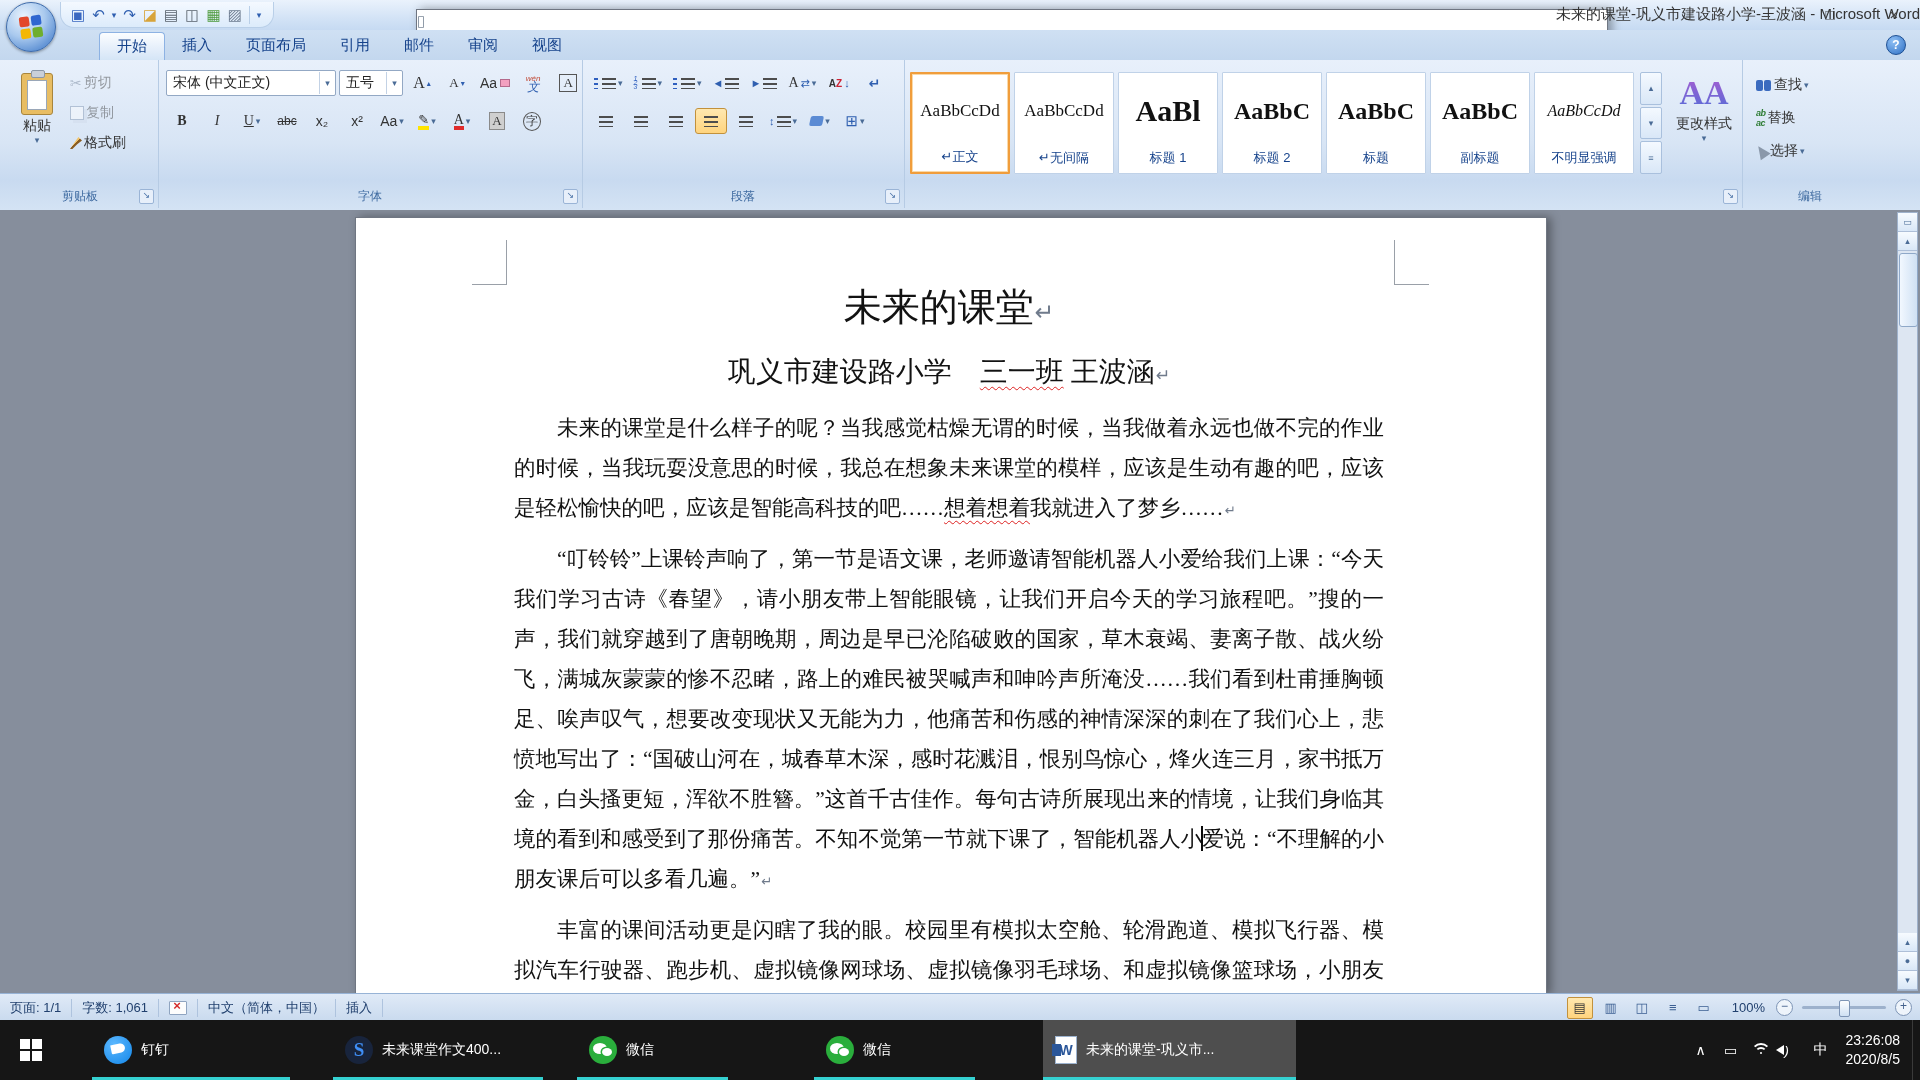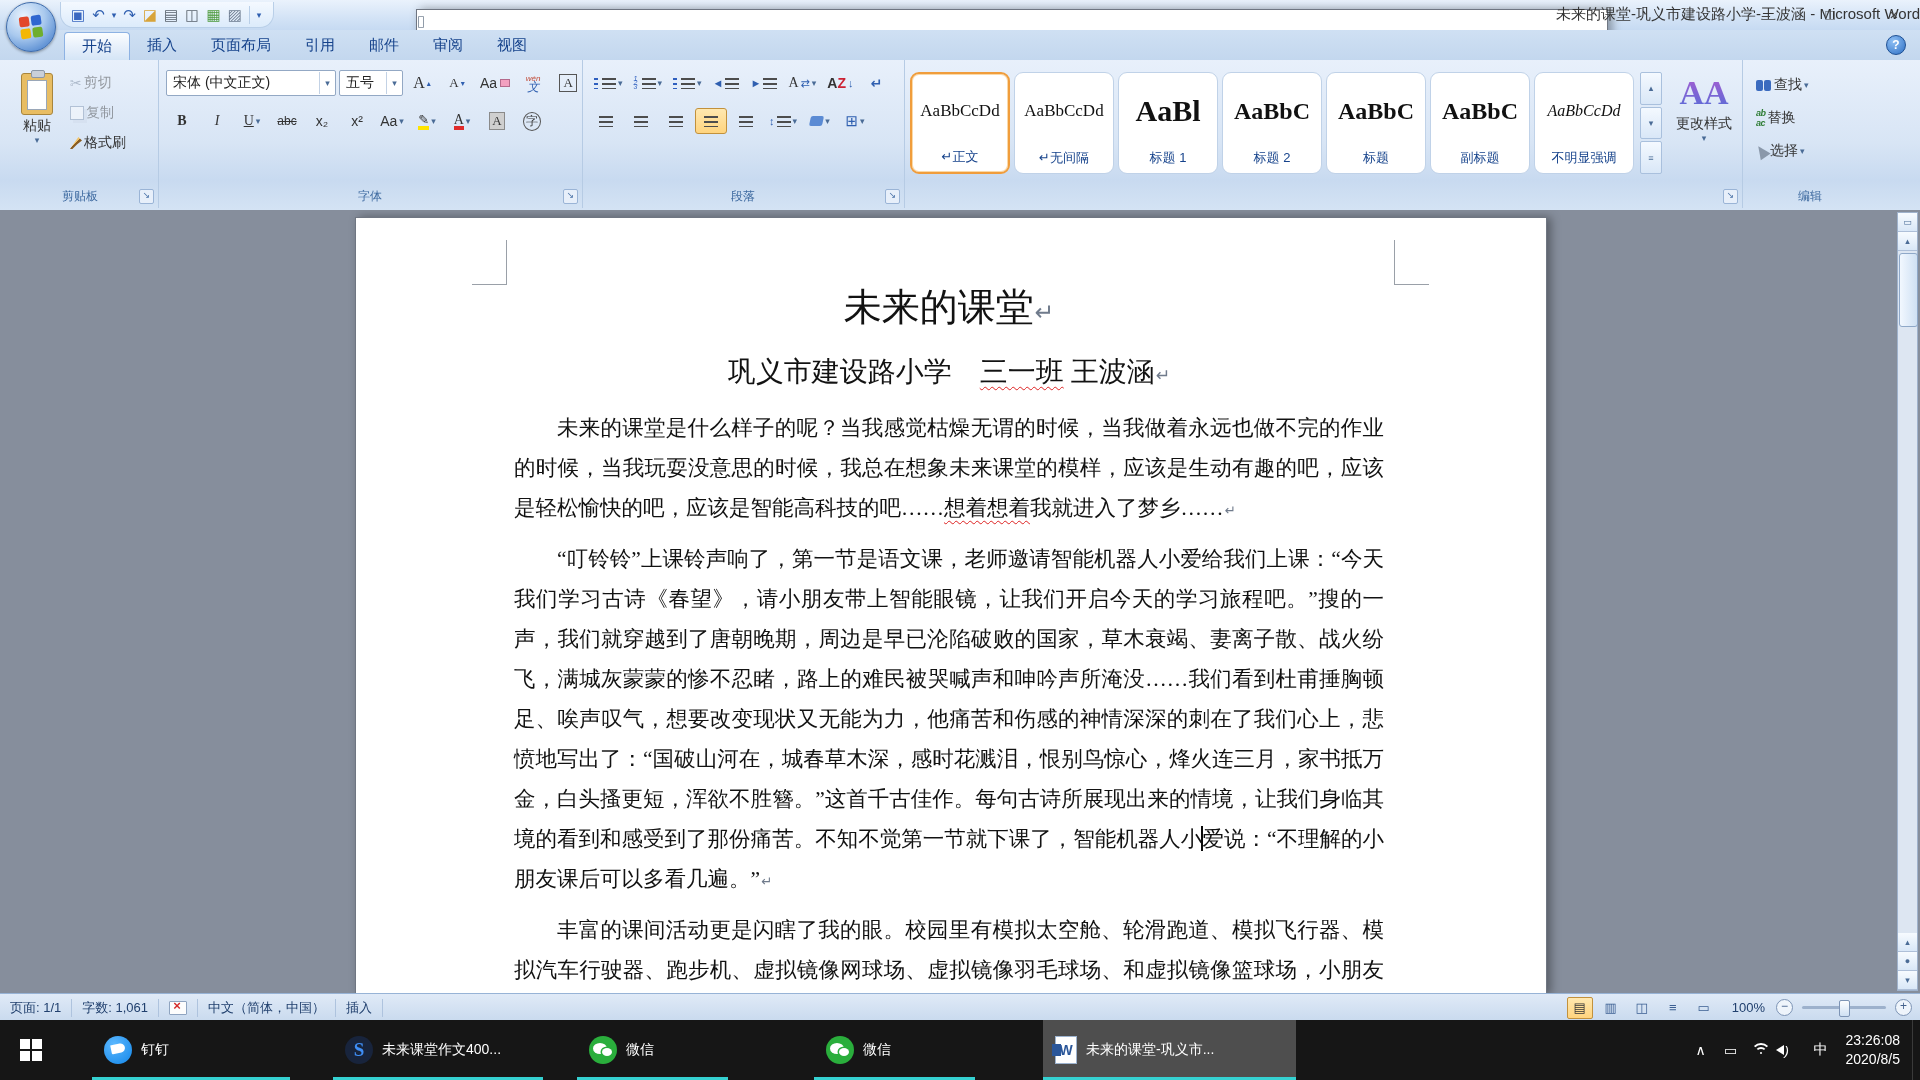--- a/index.html
+++ b/index.html
@@ -28,21 +28,21 @@
     border-radius:0 0 14px 14px;border-top:none;}
   .qicon{font-size:15px;line-height:22px;color:#2f5fb0;cursor:default;}
   .qicon.save{color:#3b68c0;} .qicon.folder{color:#d8a43a;} .qicon.print{color:#5a646e;}
   .qicon.table{color:#4d9a3c;} .qicon.page{color:#7d8a99;} .qicon.paste{color:#6d7c90;}
   .qsep{width:1px;height:18px;background:#b9cfe8;}
   
   .tabsrow{position:absolute;left:0;top:30px;width:1920px;height:30px;
     background:linear-gradient(#cfe0f3,#c3d7ee);}
   .tabs{position:absolute;left:64px;top:2px;display:flex;}
   .tab{padding:4px 17px;font-size:15px;color:#15428b;border-radius:4px 4px 0 0;cursor:default;}
-  .tab.active{background:linear-gradient(#fbfdff,#e4eefa 60%,#d4e5f6);border:1px solid #8db2e3;border-bottom:none;color:#15428b;}
+  .tab.active{background:linear-gradient(#fbfdff,#e4eefa 60%,#d4e5f6);border:1px solid #8db2e3;border-bottom:none;color:#15428b;margin-left:35px;}
   .helpbtn{position:absolute;right:14px;top:5px;width:18px;height:18px;border-radius:50%;
     background:radial-gradient(circle at 35% 30%,#8fc0f5,#2e6fc4);color:#fff;font-size:12px;font-weight:bold;
     text-align:center;line-height:18px;border:1px solid #1d4f93;}
   
   .ribbon{position:absolute;left:0;top:60px;width:1920px;height:150px;
     background:linear-gradient(#e8f0fb,#d8e5f5 55%,#c8daf0 80%,#d4e3f4);border-bottom:1px solid #8db2e3;}
   .group{position:absolute;top:0;height:148px;border-right:1px solid #b6cbe4;}
   .glabel{position:absolute;bottom:3px;left:0;right:0;text-align:center;font-size:12px;color:#3e6aa0;}
   .launcher{position:absolute;bottom:4px;right:4px;width:13px;height:13px;border:1px solid #9ab4d6;
     background:#e7effa;color:#4a72a8;font-size:9px;line-height:11px;text-align:center;border-radius:2px;cursor:default;}
@@ -84,27 +84,27 @@
   .pyi .py{font-size:8px;color:#c14d3a;font-style:italic;}
   .pyi .zh{font-size:12px;color:#2f5fb0;}
   .boxA{border:1px solid #555;padding:0 3px;font-family:"Liberation Serif",serif;font-size:13px;}
   .clearfmt i{display:inline-block;width:8px;height:6px;background:#f3a0c0;border:1px solid #b46a8c;margin-left:1px;vertical-align:2px;}
   
   #g-paragraph{left:582px;width:322px;}
   .hl3{display:inline-block;width:14px;height:11px;background:repeating-linear-gradient(to bottom,#4d4d4d 0 2px,transparent 2px 5px);}
   .pre3{display:inline-block;width:4px;height:11px;margin-right:2px;background:repeating-linear-gradient(to bottom,#2f5fbf 0 2px,transparent 2px 5px);}
   .num3{display:inline-block;font-size:7px;color:#2f5fbf;line-height:4px;width:6px;}
   .arr{color:#2f5fb0;font-size:11px;}
-  .sorticon{font-size:14px;font-weight:bold;color:#333;}
+  .sorticon{font-size:10px;font-weight:bold;color:#333;}
   .sorticon .z{color:#c23;}
   .bucket{display:inline-block;width:13px;height:10px;background:#5b8bd4;transform:skewX(-12deg);border-radius:2px;}
   
   #g-styles{left:904px;width:838px;}
   .cards{position:absolute;left:6px;top:12px;display:flex;gap:4px;}
-  .card{width:100px;height:102px;background:#fff;border:1px solid #c0d2e8;border-radius:9px;text-align:center;
+  .card{width:100px;height:102px;background:#fff;border:1px solid #c0d2e8;border-radius:1px;text-align:center;
     display:flex;flex-direction:column;padding-bottom:6px;box-sizing:border-box;cursor:default;}
   .card.sel{border:2px solid #f09d3c;box-shadow:0 0 0 1px #fbd9a7 inset;}
   .card .pv{flex:1;display:flex;align-items:center;justify-content:center;font-family:"Liberation Serif",serif;color:#111;overflow:hidden;}
   .card .lb{font-size:13px;color:#15428b;}
   .pv-body{font-size:17px;} .pv-h1{font-size:30px;font-weight:bold;} .pv-h2{font-size:24px;font-weight:bold;}
   .pv-subtle{font-size:16px;font-style:italic;color:#9a9a9a;}
   .stscroll{position:absolute;left:736px;top:12px;width:22px;height:102px;display:flex;flex-direction:column;gap:2px;}
   .stscroll .sb{flex:1;background:linear-gradient(#f4f9ff,#d9e7f7);border:1px solid #a9c0dd;border-radius:2px;
     font-size:9px;color:#4a6b96;display:flex;align-items:center;justify-content:center;}
   .chgstyle{position:absolute;left:764px;top:10px;width:70px;height:118px;text-align:center;border:1px solid transparent;border-radius:3px;}

